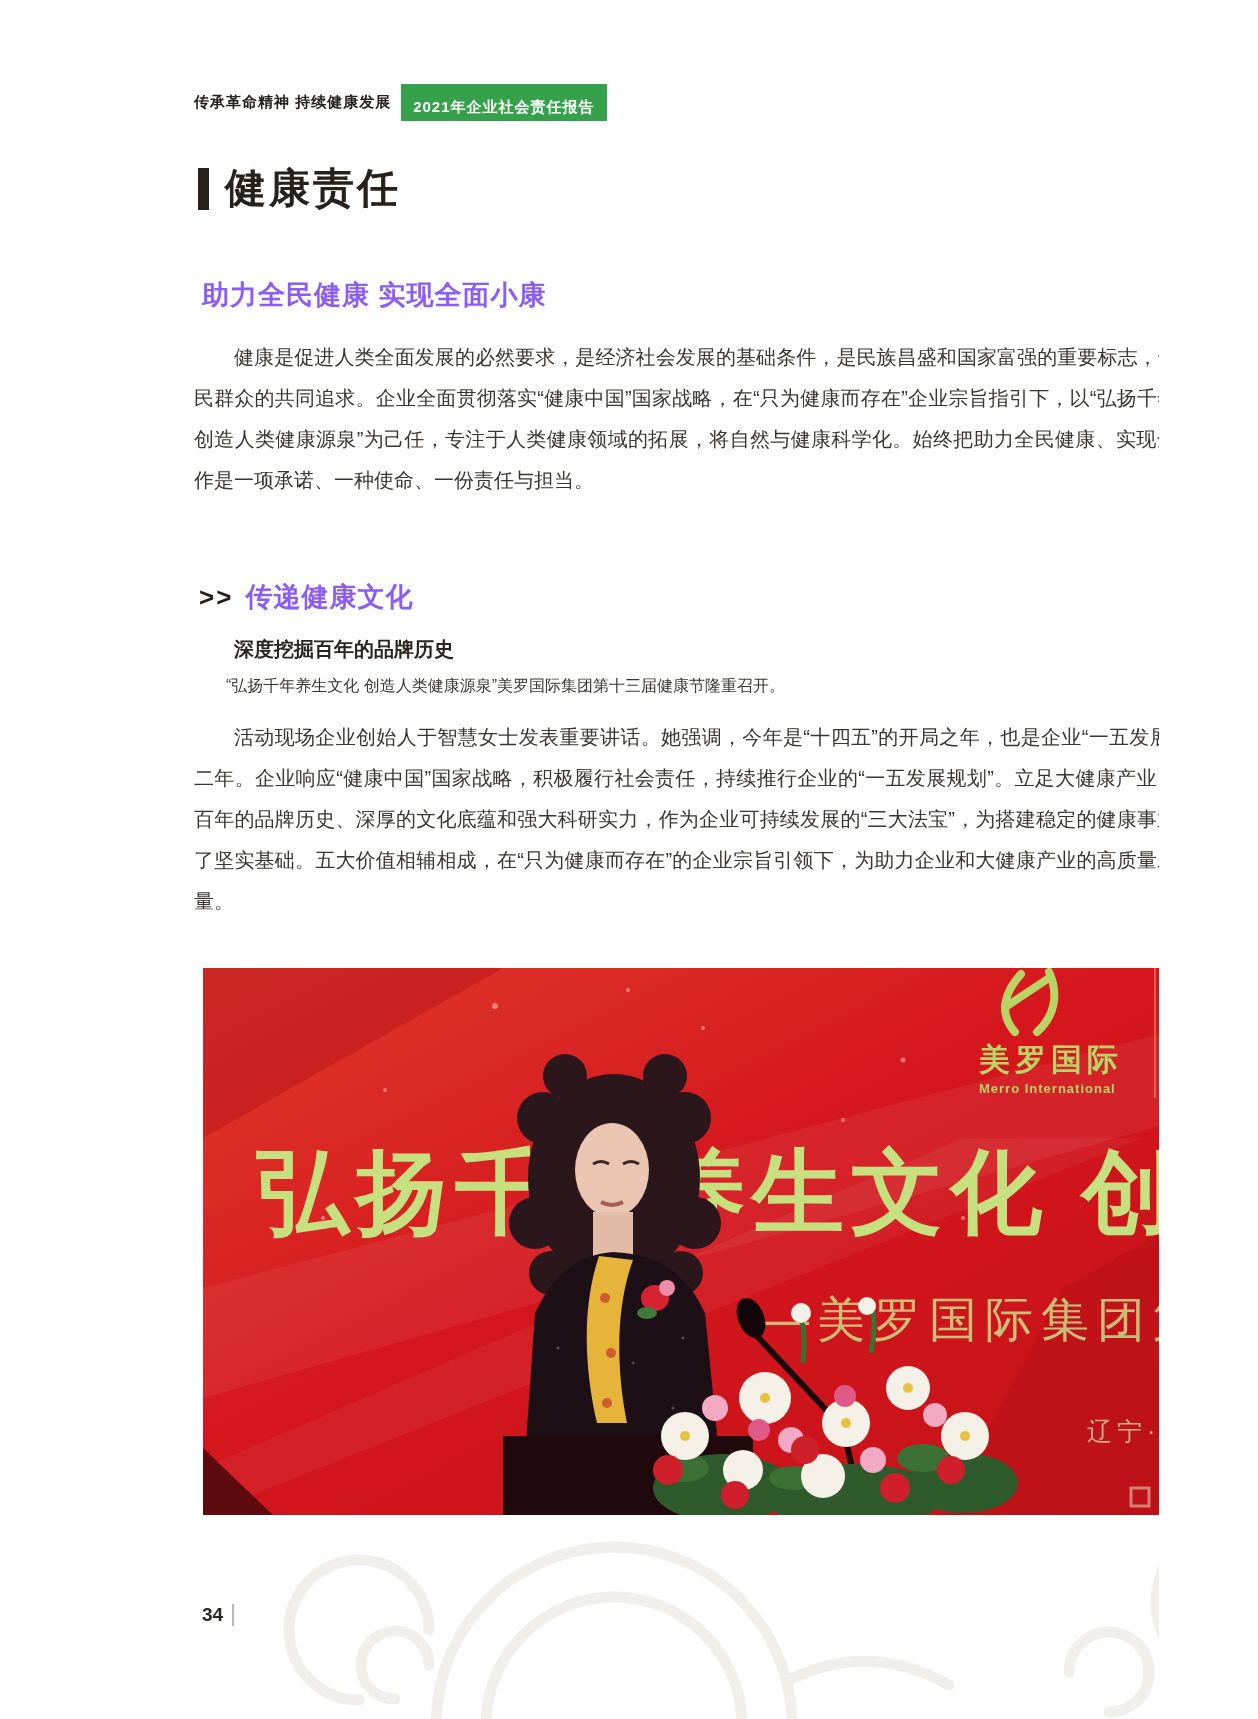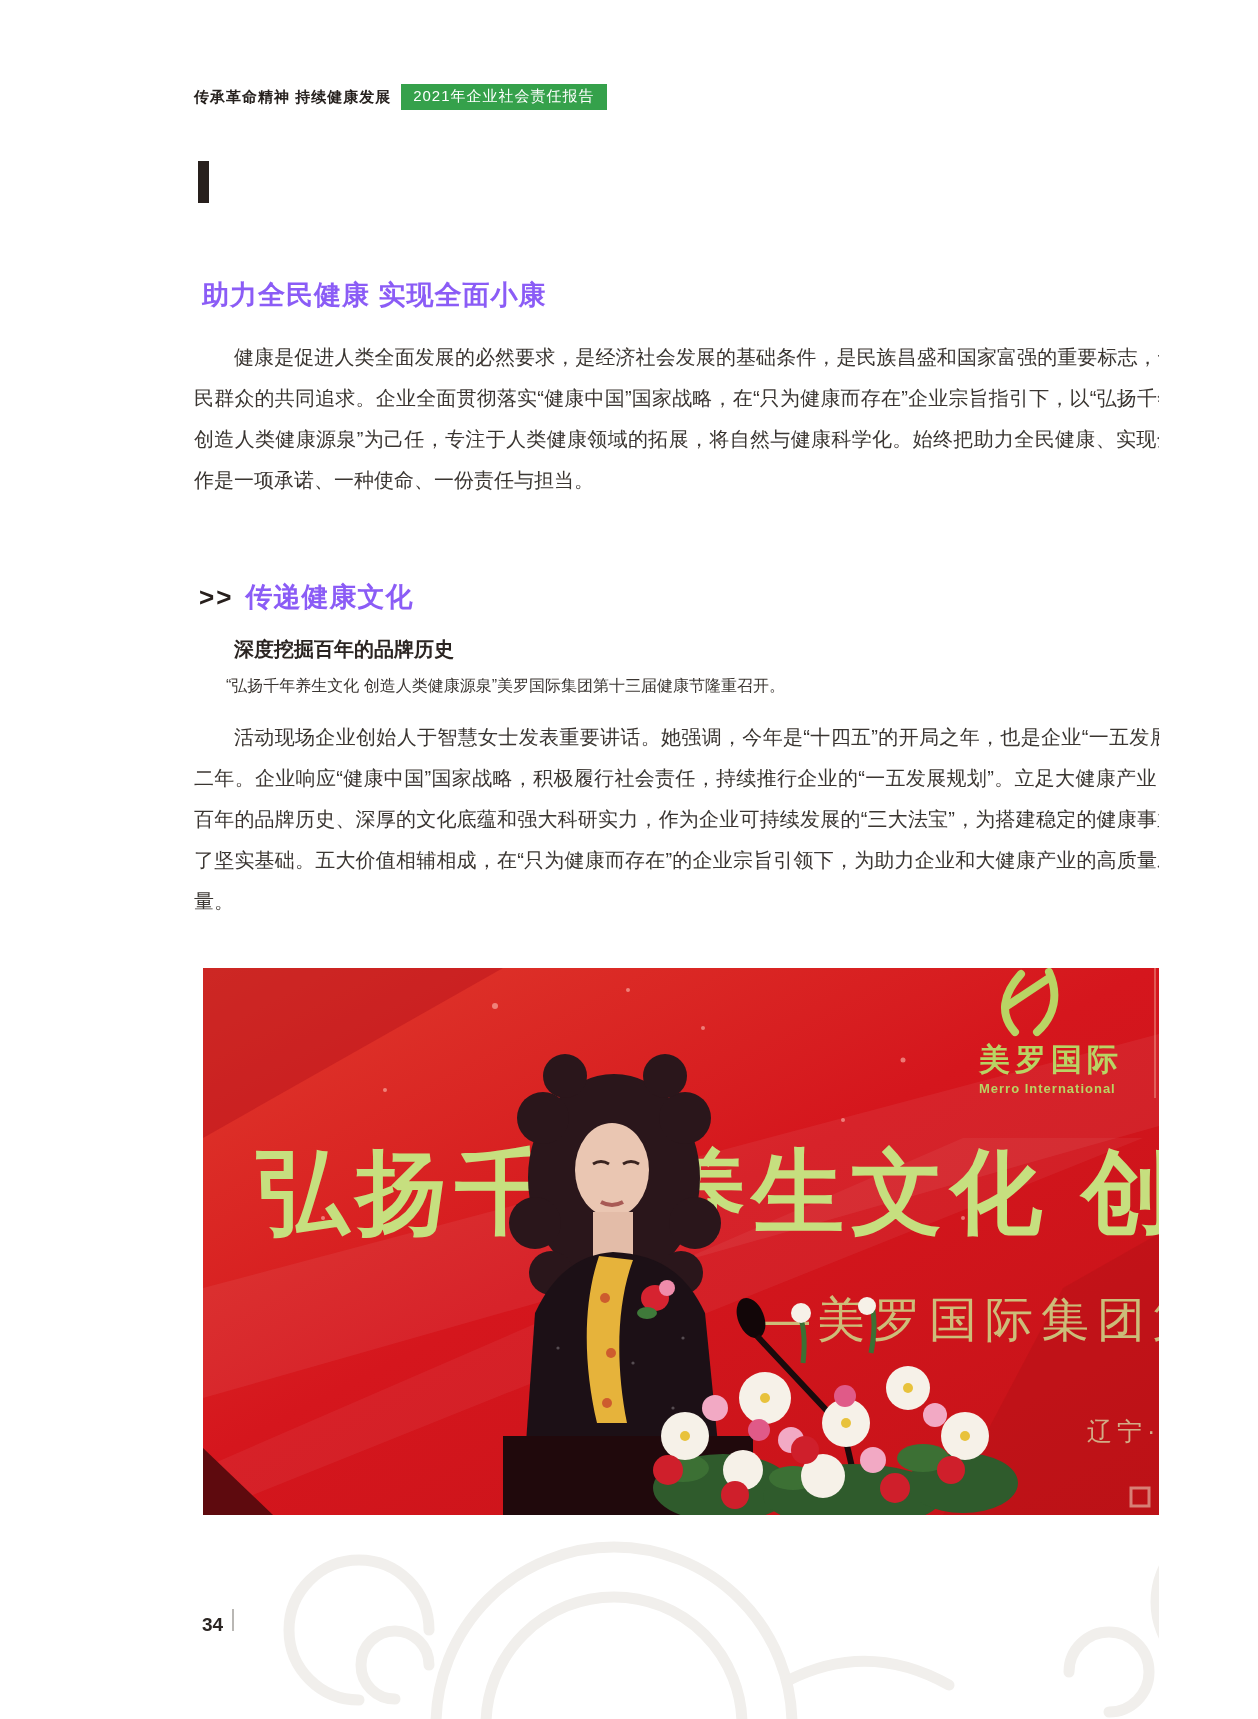--- a/index.html
+++ b/index.html
@@ -7,21 +7,21 @@
   body { font-family:"Liberation Sans","DejaVu Sans",sans-serif; }
   .page {
     position:relative; width:1060px; height:1719px; background:#ffffff;
     overflow:hidden; margin:0 auto; color:var(--text_dark,#35302c);
   }
   .content { position:relative; z-index:2; }
   
   .hdr { position:absolute; top:84px; left:95px; display:flex; align-items:center; gap:10px; }
   .hdr-slogan { font-size:15px; font-weight:bold; color:#26211e; letter-spacing:1px; }
   .hdr-badge { background:var(--badge_green,#35a14b); color:#ffffff; font-size:15px;
-    font-weight:normal; padding:3px 12px 4px; letter-spacing:1px; }
+    font-weight:bold; padding:14px 12px 4px; letter-spacing:1px; }
   
   .title-row { position:absolute; top:161px; left:99px; display:flex; align-items:center; gap:16px; }
   .title-bar { width:11px; height:42px; background:#28201d; }
   .title-text { font-size:41px; font-weight:bold; color:#28201d; letter-spacing:3px; }
   
   .h2 { font-size:27px; font-weight:bold; color:#8b5cf6; letter-spacing:1px; }
   .sec1-h { position:absolute; top:277px; left:103px; }
   .para { position:absolute; left:95px; width:1064px; font-size:20px; line-height:41px;
     color:#3a3531; text-align:justify; text-indent:2em; word-break:break-all; }
   .para1 { top:337px; }
@@ -31,21 +31,21 @@
   .subhead { position:absolute; top:636px; left:95px; width:1064px; font-size:20px; font-weight:bold;
     color:#2b2522; text-indent:2em; }
   .intro { position:absolute; top:676px; left:95px; width:1064px; font-size:16px; color:#3a3531;
     text-indent:2em; }
   .para2 { top:717px; }
   
   .photo { position:absolute; left:104px; top:968px; width:1054px; height:547px; overflow:hidden; }
   .photo svg { display:block; }
   
   .pageno { position:absolute; left:103px; top:1604px; display:flex; align-items:center; gap:9px; }
-  .pageno-num { font-size:19px; font-weight:bold; color:#2b2522;margin-top:10px; }
+  .pageno-num { font-size:19px; font-weight:bold; color:#2b2522; }
   .pageno-line { width:2px; height:22px; background:#b9b7b4; }
   
   .watermark { position:absolute; left:0; top:1380px; z-index:1; pointer-events:none; }
 </style>
 </head>
 <body>
 
 <div class="page">
 
   <svg class="watermark" width="1258" height="339" viewBox="0 0 1258 339">
@@ -66,20 +66,21 @@
 
   <div class="content">
 
     <div class="hdr">
       <span class="hdr-slogan">传承革命精神 持续健康发展</span>
       <span class="hdr-badge">2021年企业社会责任报告</span>
     </div>
 
     <div class="title-row">
       <span class="title-bar"></span>
+      <span class="title-text">健康责任</span>
     </div>
 
     <div class="h2 sec1-h">助力全民健康 实现全面小康</div>
 
     <p class="para para1">健康是促进人类全面发展的必然要求，是经济社会发展的基础条件，是民族昌盛和国家富强的重要标志，也是广大人民群众的共同追求。企业全面贯彻落实“健康中国”国家战略，在“只为健康而存在”企业宗旨指引下，以“弘扬千年养生文化　创造人类健康源泉”为己任，专注于人类健康领域的拓展，将自然与健康科学化。始终把助力全民健康、实现全面小康看作是一项承诺、一种使命、一份责任与担当。</p>
 
     <div class="sec2-h">
       <span class="marker">&gt;&gt;</span>
       <span class="h2">传递健康文化</span>
     </div>

